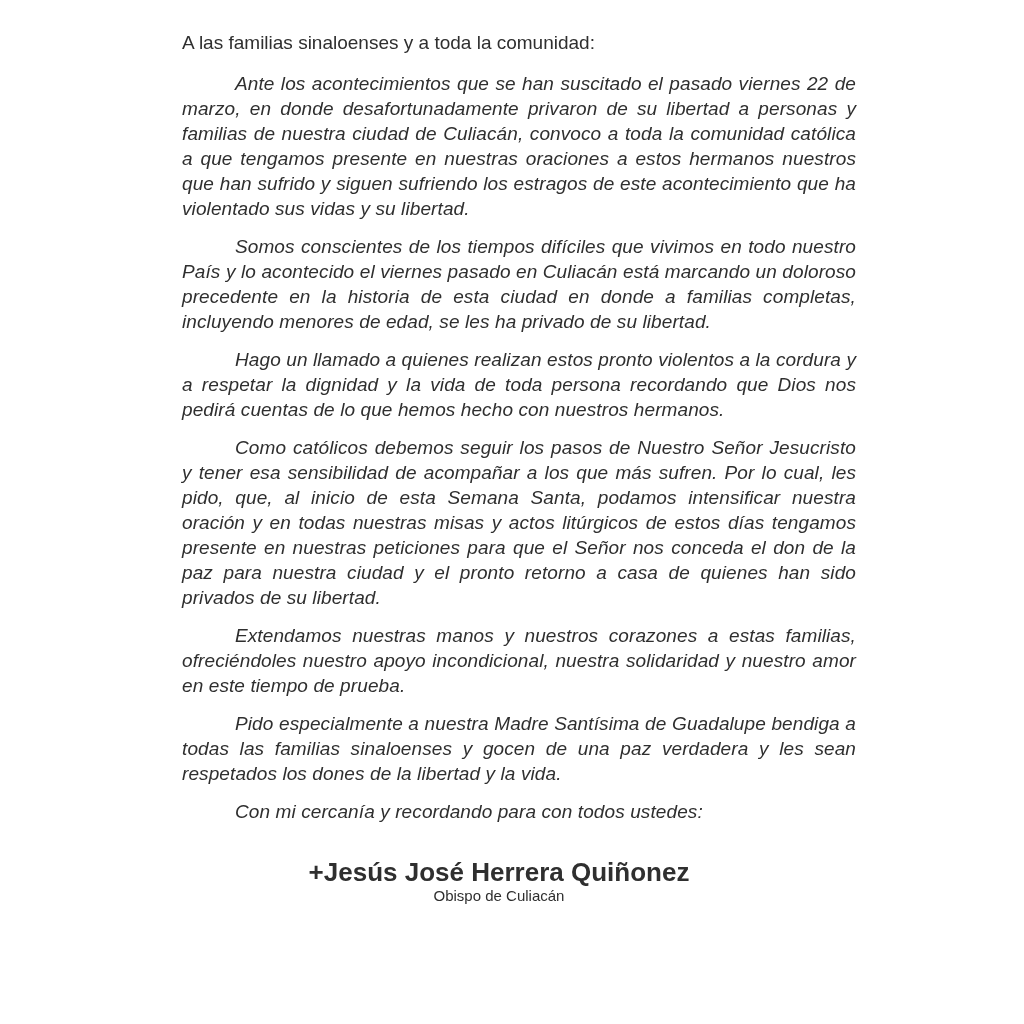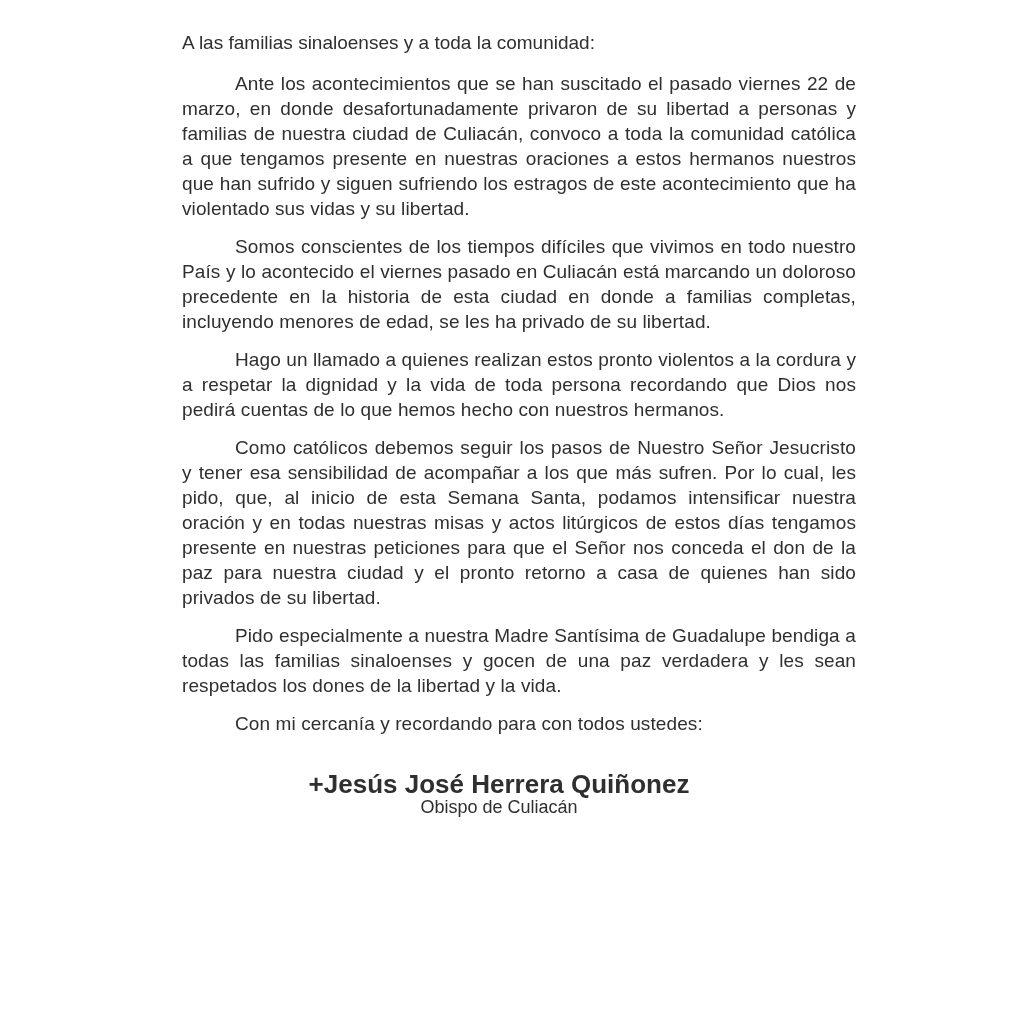--- a/index.html
+++ b/index.html
@@ -26,50 +26,52 @@
   }
   .salutation {
     margin: 0 0 16px 0;
     text-align: left;
   }
   .para {
     margin: 0 0 13px 0;
     text-align: justify;
     text-indent: 53px;
     letter-spacing: 0.1px;
+    font-style: italic;
   }
   .signature {
     margin-top: 36px;
     text-align: center;
     padding-right: 40px;
   }
   .sig-name {
     font-weight: bold;
     font-size: 26px;
     line-height: 24px;
   }
   .sig-title {
-    font-size: 18px;
+    font-size: 15px;
     line-height: 23px;
   }
 </style>
 </head>
 <body>
 
 <div class="letter">
   <p class="salutation">A las familias sinaloenses y a toda la comunidad:</p>
 
   <p class="para">Ante los acontecimientos que se han suscitado el pasado viernes 22 de marzo, en donde desafortunadamente privaron de su libertad a personas y familias de nuestra ciudad de Culiacán, convoco a toda la comunidad católica a que tengamos presente en nuestras oraciones a estos hermanos nuestros que han sufrido y siguen sufriendo los estragos de este acontecimiento que ha violentado sus vidas y su libertad.</p>
 
   <p class="para">Somos conscientes de los tiempos difíciles que vivimos en todo nuestro País y lo acontecido el viernes pasado en Culiacán está marcando un doloroso precedente en la historia de esta ciudad en donde a familias completas, incluyendo menores de edad, se les ha privado de su libertad.</p>
 
   <p class="para">Hago un llamado a quienes realizan estos pronto violentos a la cordura y a respetar la dignidad y la vida de toda persona recordando que Dios nos pedirá cuentas de lo que hemos hecho con nuestros hermanos.</p>
 
   <p class="para">Como católicos debemos seguir los pasos de Nuestro Señor Jesucristo y tener esa sensibilidad de acompañar a los que más sufren. Por lo cual, les pido, que, al inicio de esta Semana Santa, podamos intensificar nuestra oración y en todas nuestras misas y actos litúrgicos de estos días tengamos presente en nuestras peticiones para que el Señor nos conceda el don de la paz para nuestra ciudad y el pronto retorno a casa de quienes han sido privados de su libertad.</p>
 
+  <p class="para">Extendamos nuestras manos y nuestros corazones a estas familias, ofreciéndoles nuestro apoyo incondicional, nuestra solidaridad y nuestro amor en este tiempo de prueba.</p>
 
   <p class="para">Pido especialmente a nuestra Madre Santísima de Guadalupe bendiga a todas las familias sinaloenses y gocen de una paz verdadera y les sean respetados los dones de la libertad y la vida.</p>
 
   <p class="para">Con mi cercanía y recordando para con todos ustedes:</p>
 
   <div class="signature">
     <div class="sig-name">+Jesús José Herrera Quiñonez</div>
     <div class="sig-title">Obispo de Culiacán</div>
   </div>
 </div>

